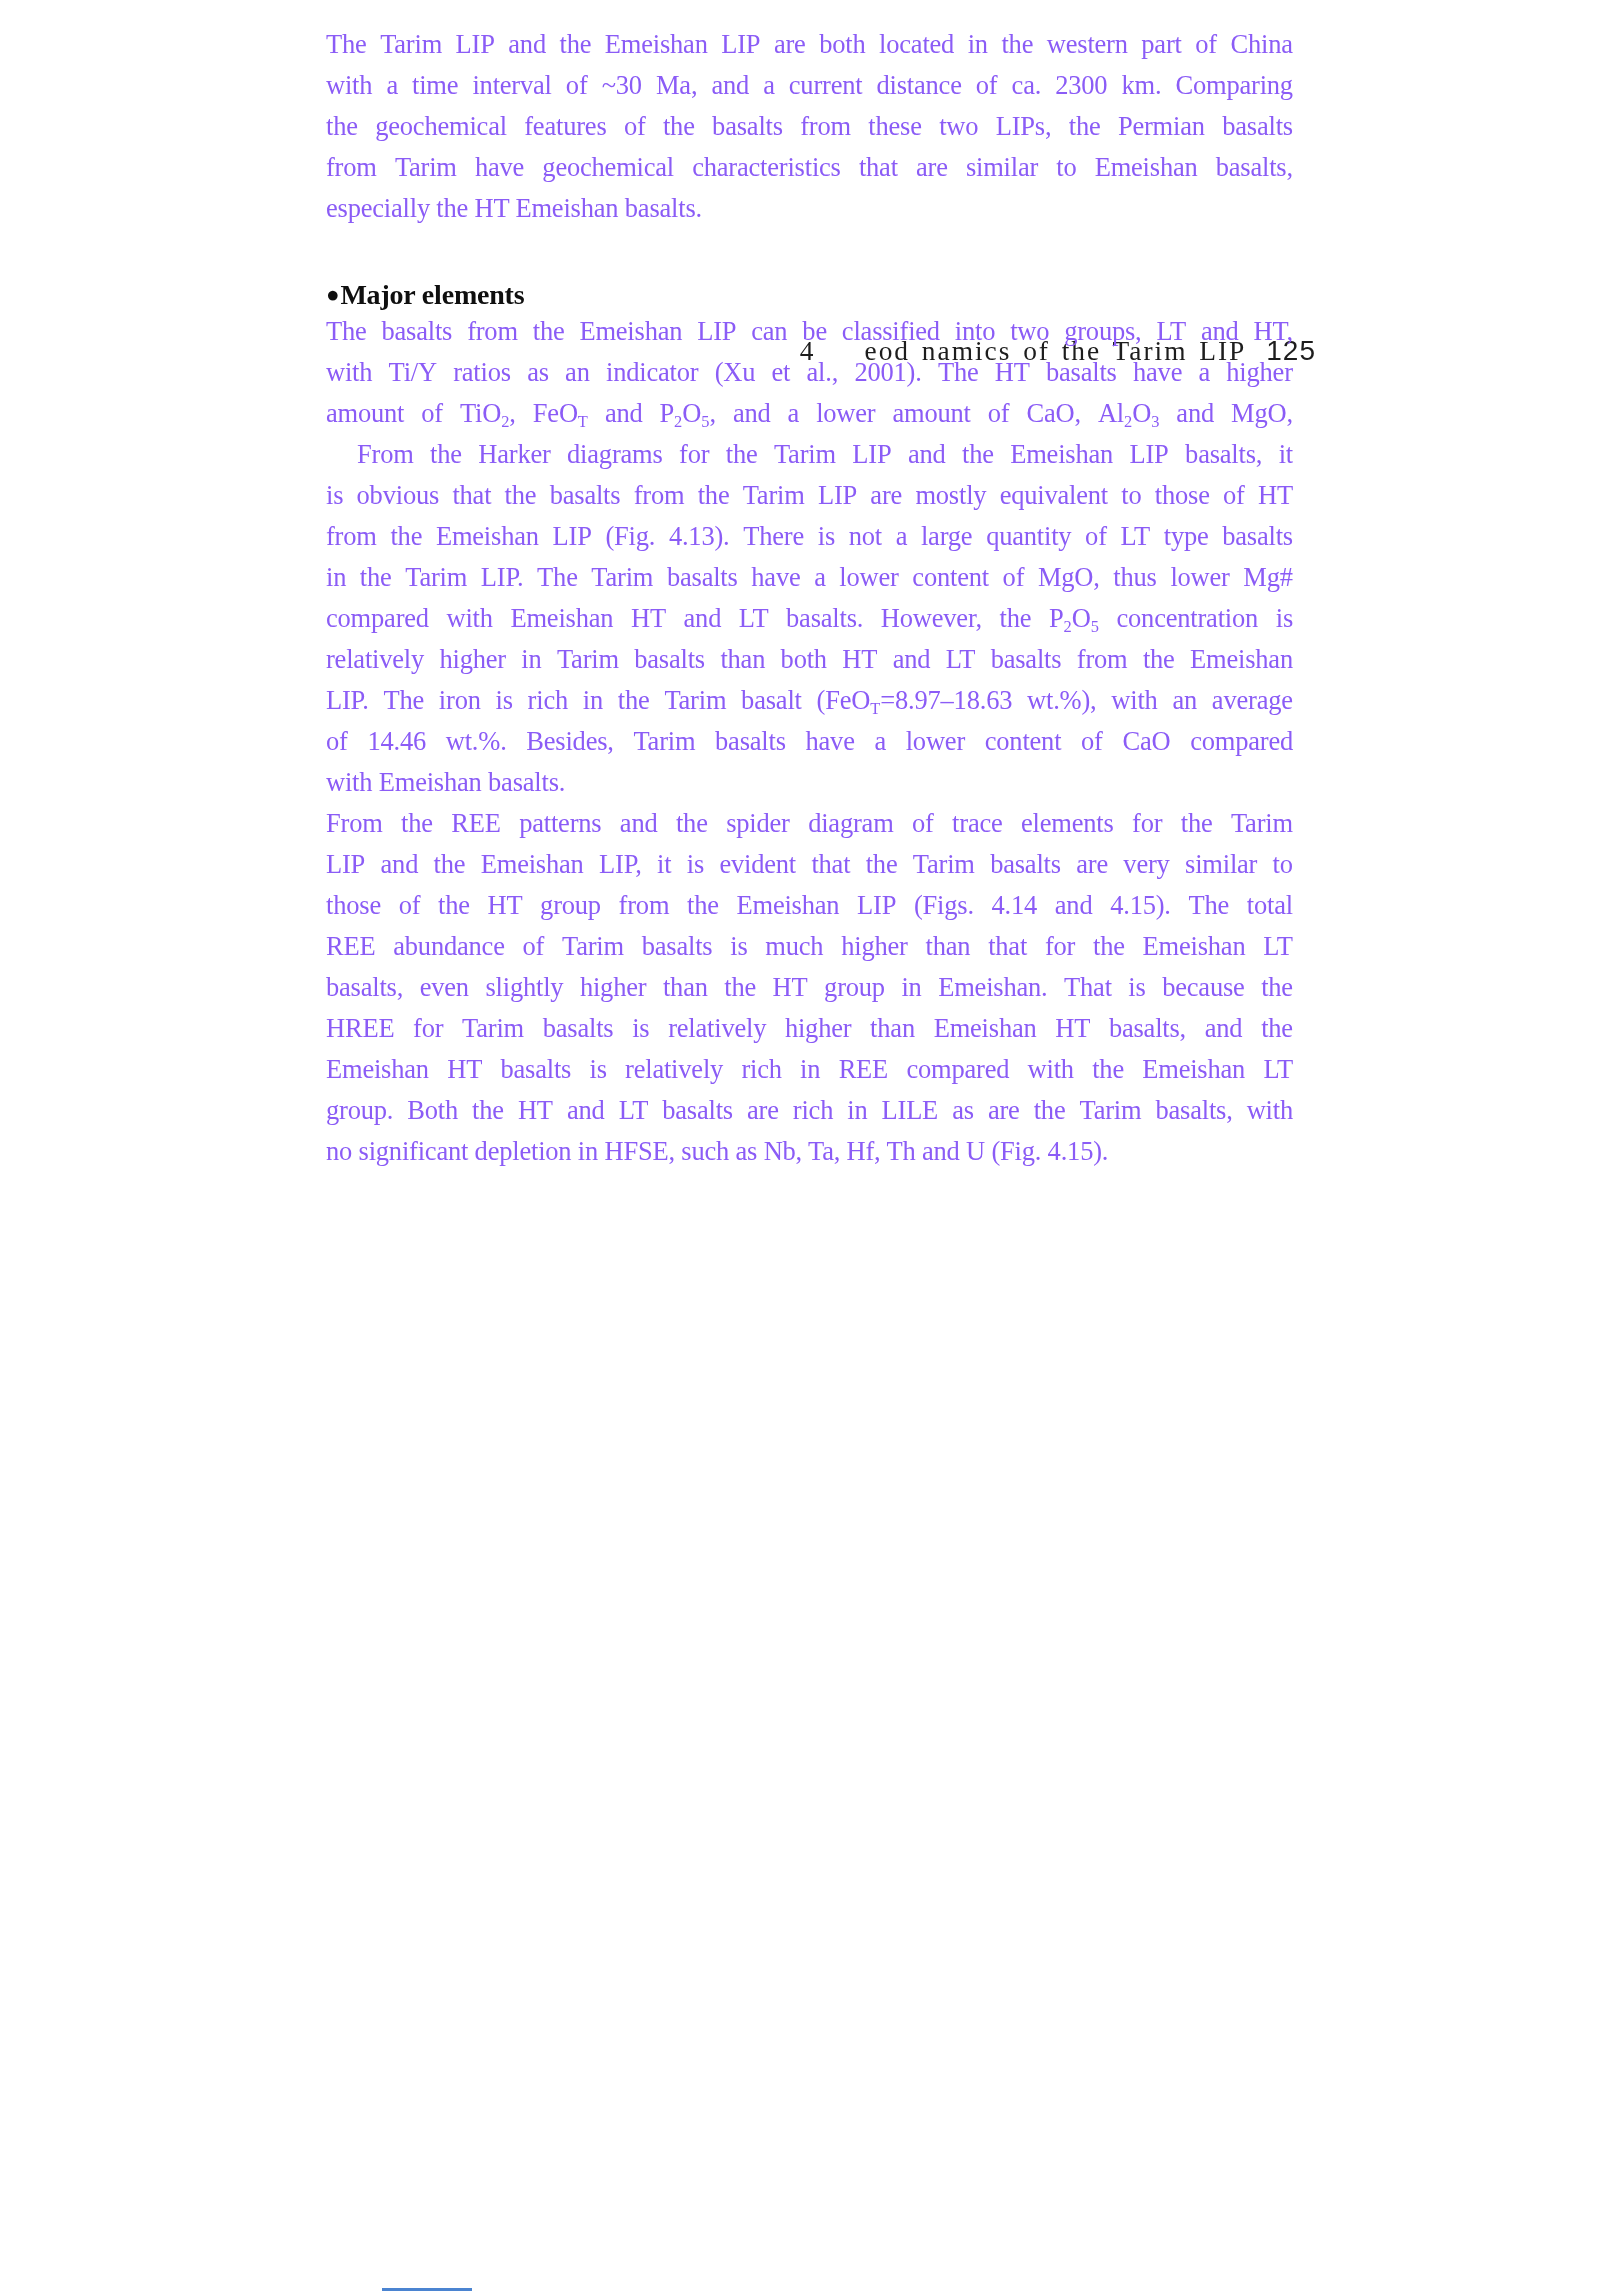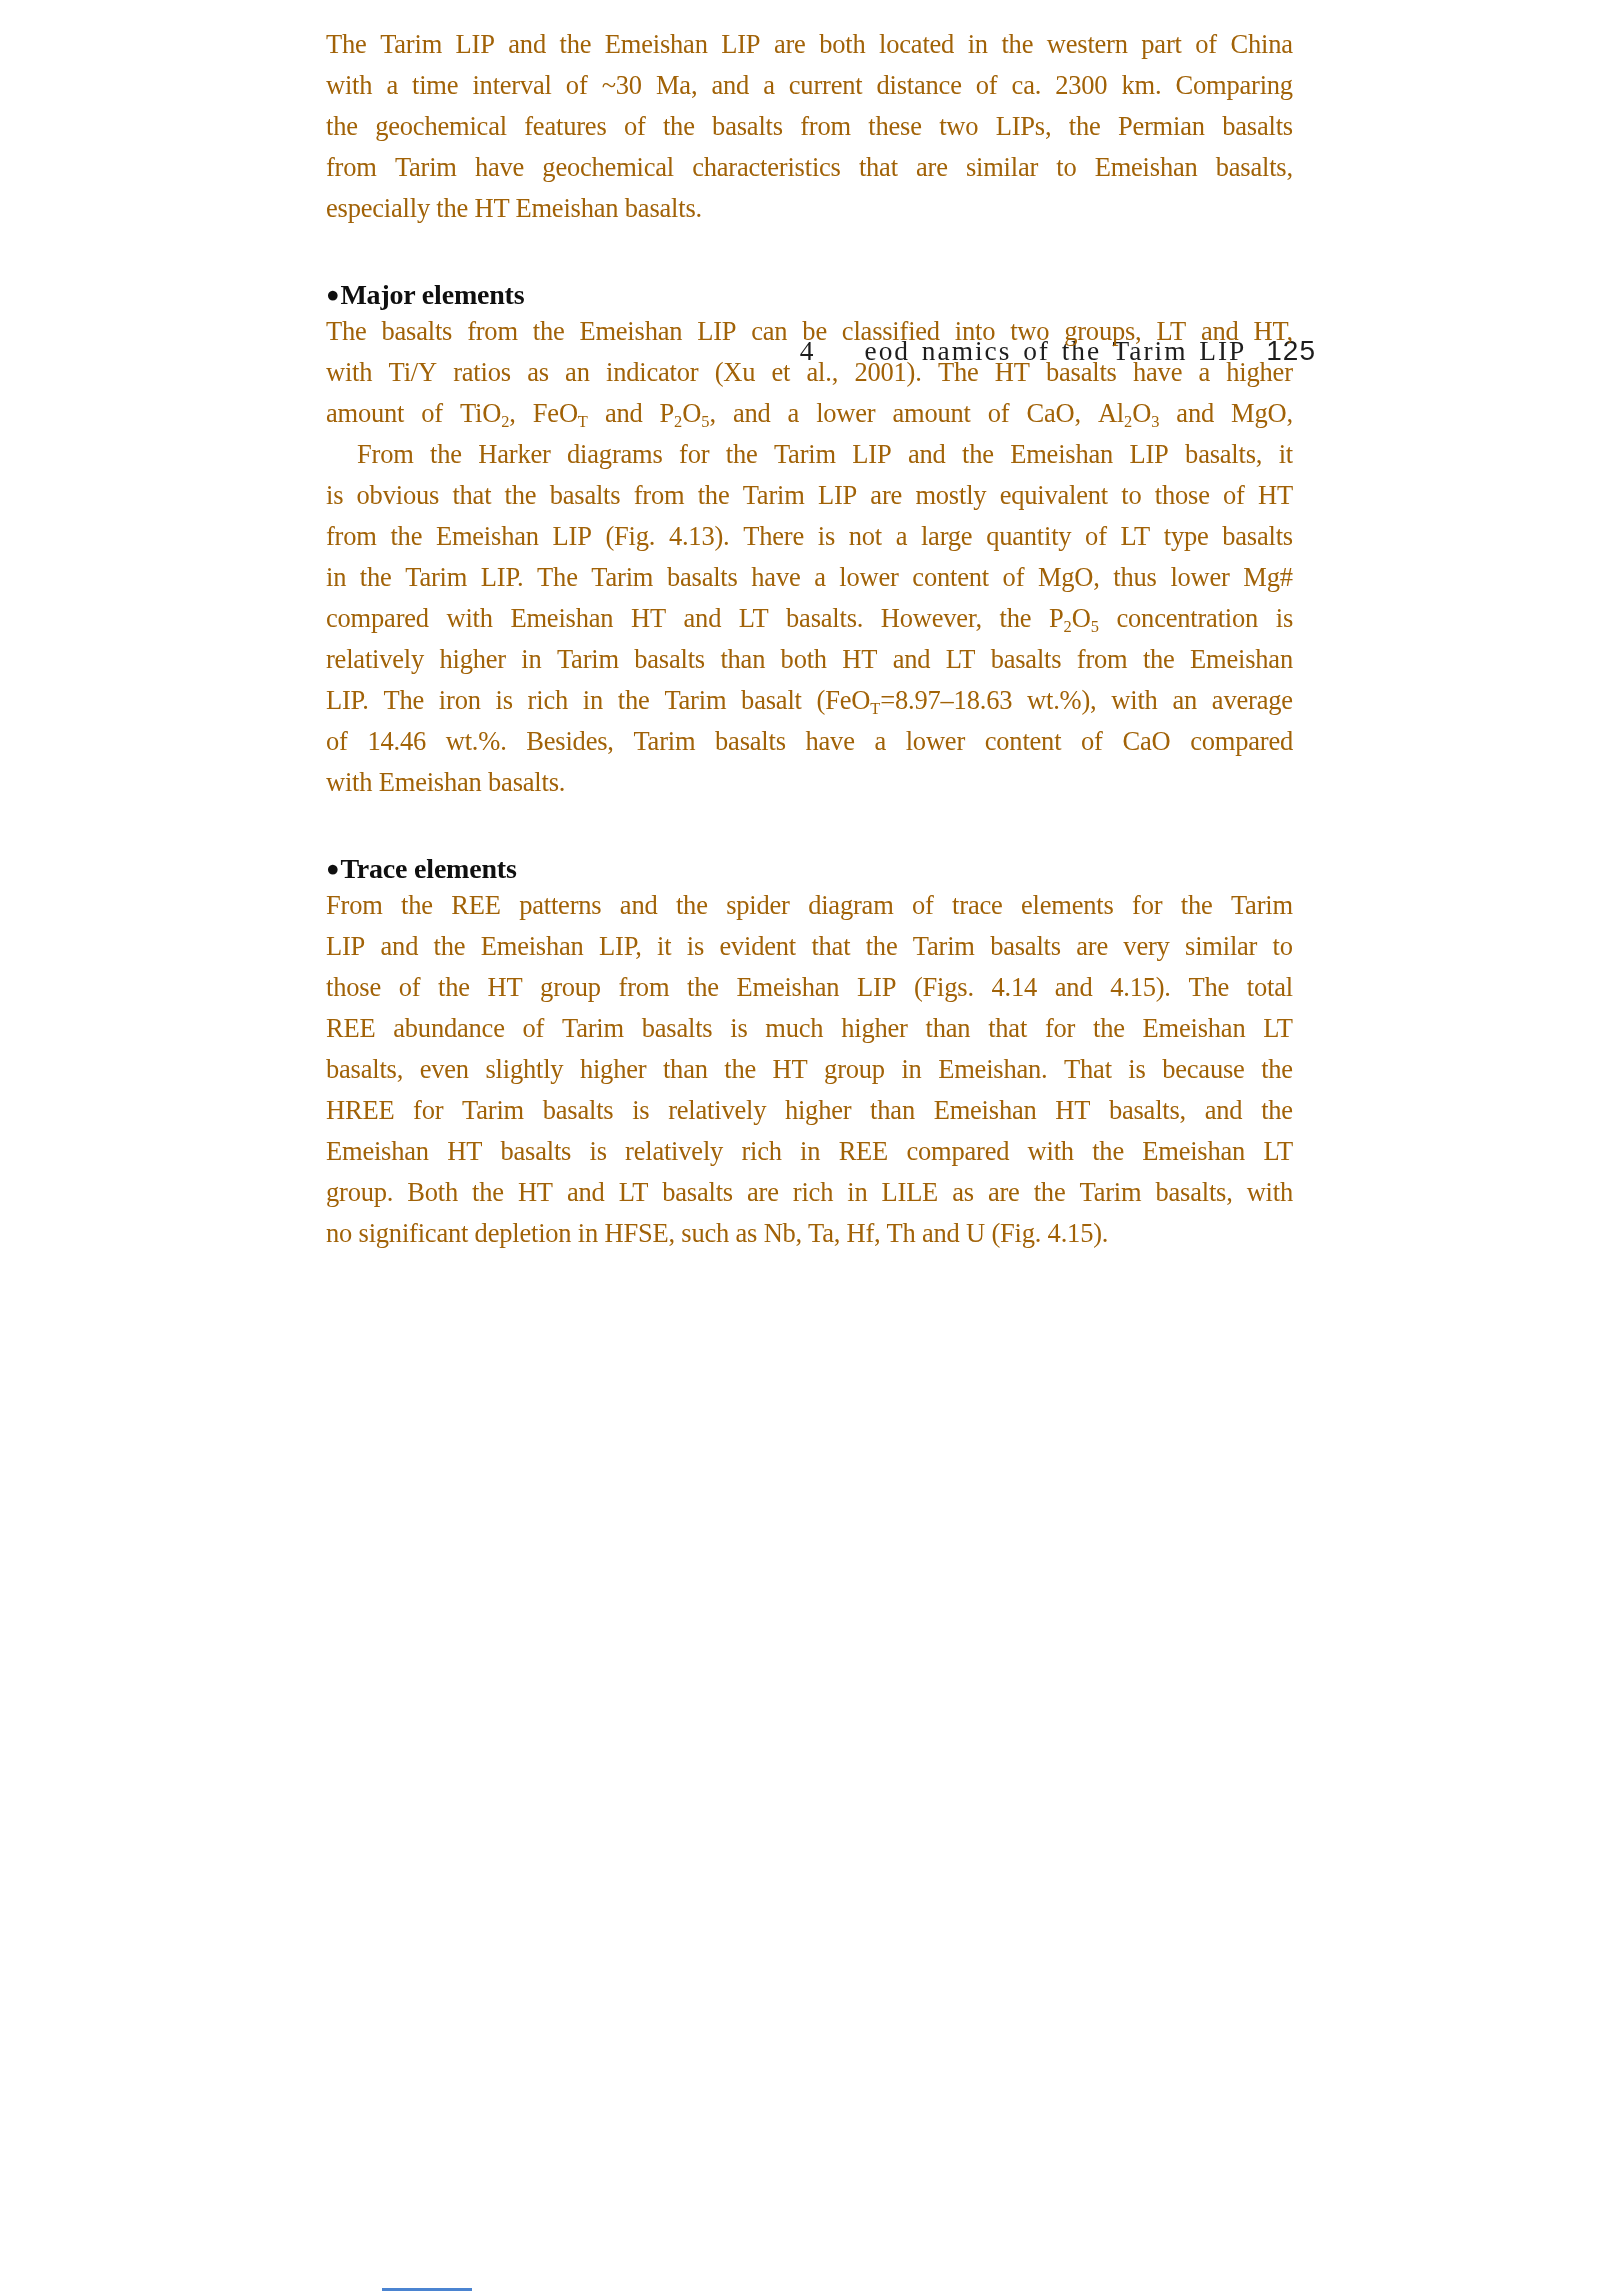--- a/index.html
+++ b/index.html
@@ -26,21 +26,21 @@
   .section-title{
     margin:465px 0 0 0;
     font-size:33px;line-height:39px;
     font-weight:bold;font-style:italic;
     color:#101010;letter-spacing:0.2px;
   }
   .blocks{margin-top:23.5px;}
   .para{margin:0;}
   .line{
     font-size:26.5px;line-height:41px;height:41px;
-    letter-spacing:-0.2px;color:#a16207;
+    letter-spacing:-0.2px;color:#8b5cf6;
   }
   .jline{display:flex;justify-content:space-between;flex-wrap:nowrap;}
   .w{white-space:pre;}
   sub{font-size:0.62em;vertical-align:-0.28em;letter-spacing:0;line-height:0;}
   .indent{padding-left:31px;}
   .bullet-heading{
     margin-top:41px;
     font-size:28px;line-height:50px;height:41px;
     font-weight:bold;color:#0f0f0f;letter-spacing:-0.2px;
   }
@@ -312,21 +312,20 @@
             <span class="w"><span>have</span></span>
             <span class="w"><span>a</span></span>
             <span class="w"><span>lower</span></span>
             <span class="w"><span>content</span></span>
             <span class="w"><span>of</span></span>
             <span class="w"><span>CaO</span></span>
             <span class="w"><span>compared</span></span>
           </div>
           <div class="line"><span>with Emeishan basalts.</span></div>
         </div>
-        <div class="bullet-heading"><span class="dot">●</span><span>Trace elements</span></div>
         <div class="para">
           <div class="line jline">
             <span class="w"><span>From</span></span>
             <span class="w"><span>the</span></span>
             <span class="w"><span>REE</span></span>
             <span class="w"><span>patterns</span></span>
             <span class="w"><span>and</span></span>
             <span class="w"><span>the</span></span>
             <span class="w"><span>spider</span></span>
             <span class="w"><span>diagram</span></span>

